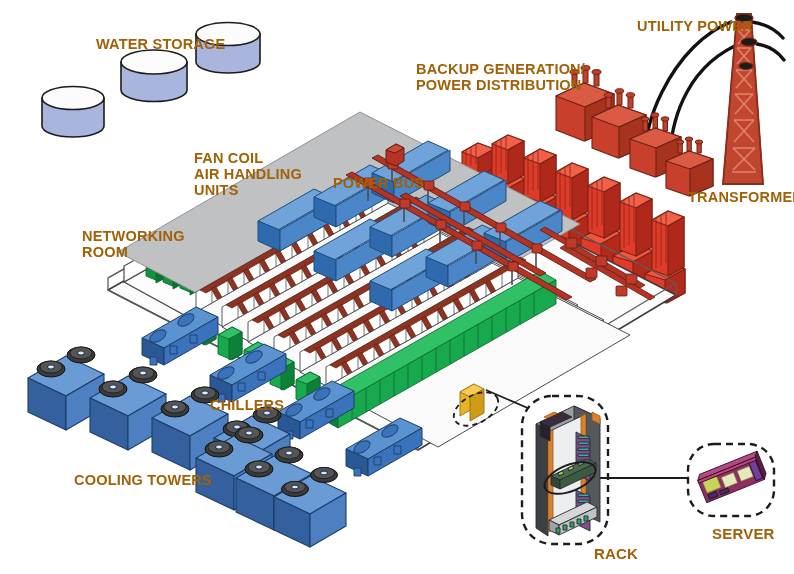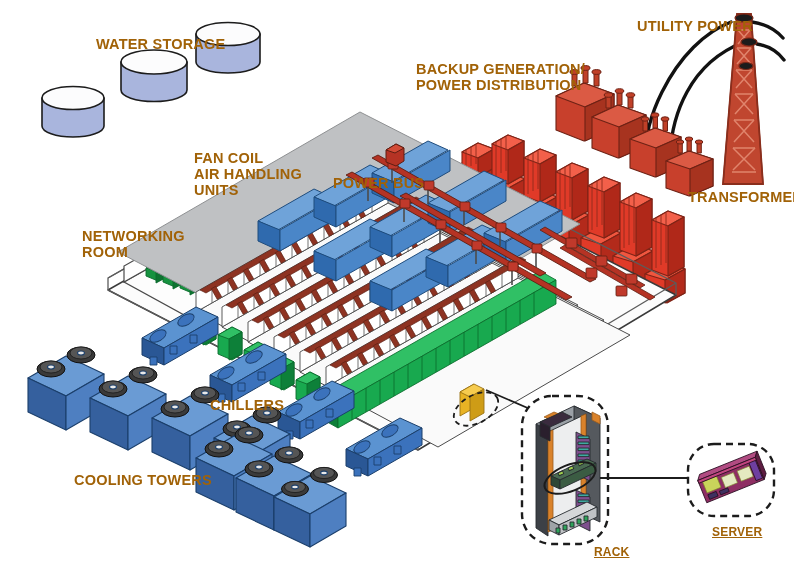--- a/index.html
+++ b/index.html
@@ -5,21 +5,21 @@
 <style>
   html,body{margin:0;padding:0;background:#ffffff;}
   body{width:794px;height:574px;overflow:hidden;
        font-family:"Liberation Sans","DejaVu Sans",sans-serif;}
   #stage{position:relative;width:794px;height:574px;background:#fff;}
   #stage svg{position:absolute;left:0;top:0;}
   .lbl{position:absolute;font-weight:700;color:#a16207;
        letter-spacing:.2px;line-height:1.12;white-space:pre;
        text-transform:uppercase;pointer-events:none;}
   .lbl-lg{font-size:14.5px;}
-  .lbl-md{font-size:12px;text-decoration:underline;}
+  .lbl-md{font-size:15px;}
 </style>
 </head>
 <body>
 
 <div id="stage">
 
 <svg width="794" height="574" viewBox="0 0 794 574">
   <defs>
 
     <clipPath id="clipAll">

